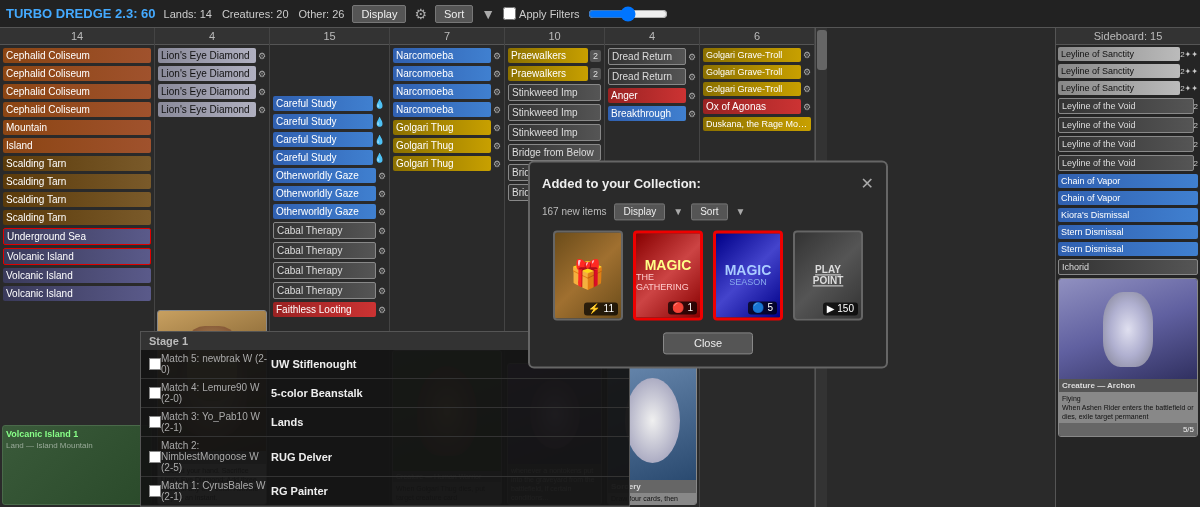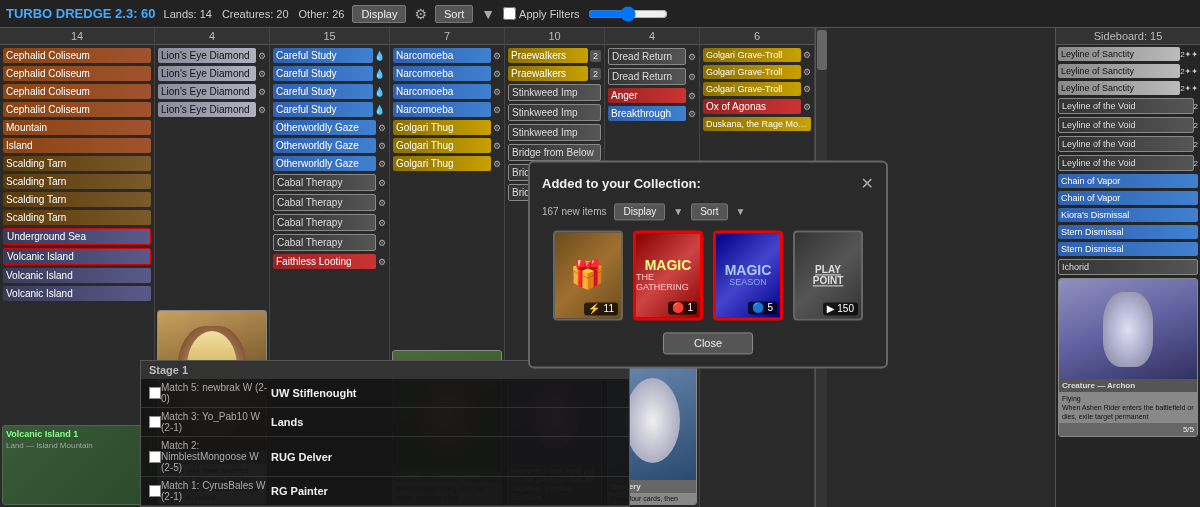--- a/index.html
+++ b/index.html
@@ -315,21 +315,21 @@
       color: #eee;
       padding: 4px 30px;
       cursor: pointer;
       font-size: 11px;
       border-radius: 3px;
     }
 
     
     .col-0 { width: 155px; flex-shrink: 0; }
     .col-1 { width: 115px; flex-shrink: 0; }
-    .col-2 { width: 120px; flex-shrink: 0; }
+    .col-2 { width: 120px; flex-shrink: 0; gap: 48px; }
     .col-3 { width: 115px; flex-shrink: 0; }
     .col-4 { width: 100px; flex-shrink: 0; }
     .col-5 { width: 95px; flex-shrink: 0; }
     .col-7 { width: 115px; flex-shrink: 0; }
 
     .connector-icon {
       font-size: 9px;
       color: #aaa;
       margin-left: 2px;
     }
@@ -653,20 +653,25 @@
       <div class="ph-header">
         <span class="ph-stage">Stage 1</span>
       </div>
       <div class="ph-row">
         <div class="ph-checkbox"></div>
         <span class="ph-match">Match 5: newbrak  W (2-0)</span>
         <span class="ph-deck">UW Stiflenought</span>
       </div>
       <div class="ph-row">
         <div class="ph-checkbox"></div>
+        <span class="ph-match">Match 4: Lemure90  W (2-0)</span>
+        <span class="ph-deck">5-color Beanstalk</span>
+      </div>
+      <div class="ph-row">
+        <div class="ph-checkbox"></div>
         <span class="ph-match">Match 3: Yo_Pab10  W (2-1)</span>
         <span class="ph-deck">Lands</span>
       </div>
       <div class="ph-row">
         <div class="ph-checkbox"></div>
         <span class="ph-match">Match 2: NimblestMongoose  W (2-5)</span>
         <span class="ph-deck">RUG Delver</span>
       </div>
       <div class="ph-row">
         <div class="ph-checkbox"></div>

